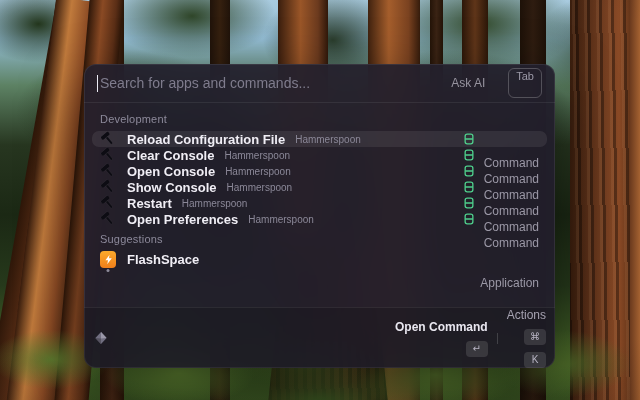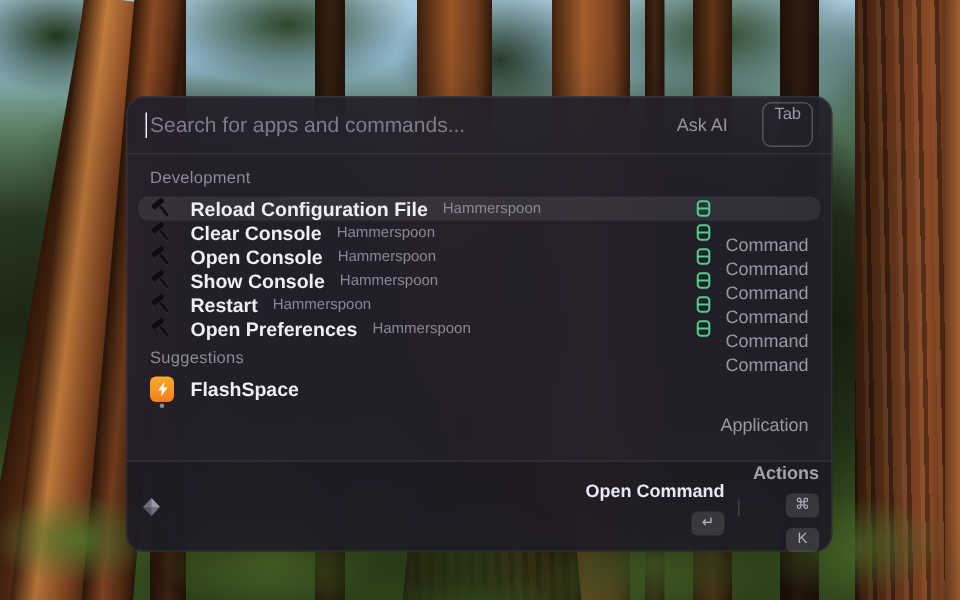--- a/index.html
+++ b/index.html
@@ -79,21 +79,21 @@
   .appicon{width:17px;height:17px;border-radius:4px;display:flex;align-items:center;justify-content:center;}
   .appicon.flash{background:linear-gradient(180deg,#fbaa2c,#f07f1a);}
   .running-dot{position:absolute;left:50%;bottom:-5px;width:3px;height:3px;border-radius:50%;
     background:#8d8a99;transform:translateX(-50%);}
 
   .footer{flex:0 0 25px;display:flex;align-items:center;padding:0 9px;
     background:rgba(0,0,0,.14);border-top:1px solid rgba(255,255,255,.07);}
   .footer-spacer{flex:1 1 auto;}
   .footer-action{display:flex;align-items:flex-end;gap:7px;flex-direction:column;}
   .footer-label{font-size:12px;font-weight:600;color:#e9e7f0;}
-  .footer-label.dim{color:#a5a2b0;font-weight:700;}
+  .footer-label.dim{color:#a5a2b0;font-weight:400;}
   .keycap{min-width:16px;height:16px;border-radius:4px;background:rgba(255,255,255,.12);
     color:#b8b5c4;font-size:10px;display:flex;align-items:center;justify-content:center;
     padding:0 3px;line-height:1;}
   .vsep{width:1px;height:11px;background:rgba(255,255,255,.16);margin:0 9px;}
 </style>
 </head>
 <body>
 
 <div class="wallpaper">
   <div class="canopy"></div>

